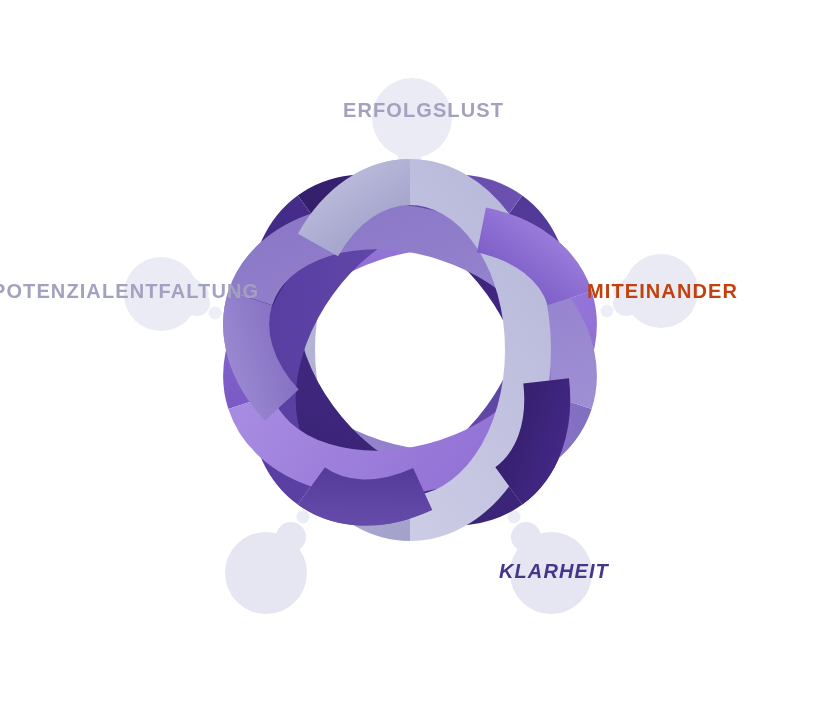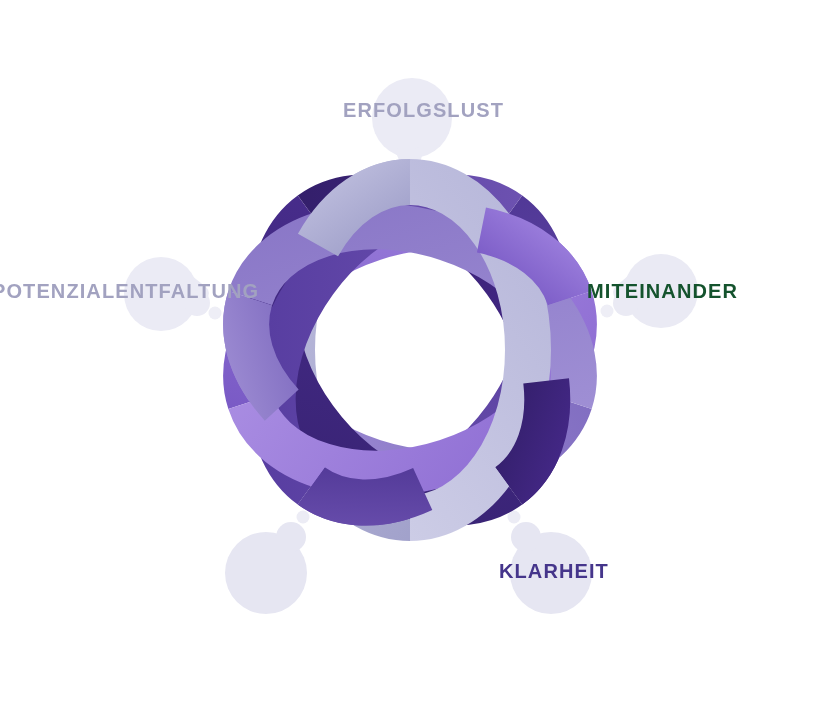--- a/index.html
+++ b/index.html
@@ -50,31 +50,32 @@
     color: #a2a2c0;
   }
   .node-potenzialentfaltung {
     left: -8px;
     top: 281px;
     color: #a2a2c0;
   }
   .node-miteinander {
     left: 587px;
     top: 281px;
-    color: #14532d;
+    color: #c2410c;
   }
   .node-ownership {
     left: 204px;
     top: 561px;
     color: #45358b;
   }
   .node-klarheit {
     left: 499px;
     top: 561px;
     color: #45358b;
+    font-style: italic;
   }
 
   .blob-svg {
     position: absolute;
     left: 0;
     top: 0;
     pointer-events: none;
   }
 </style>
 </head>

